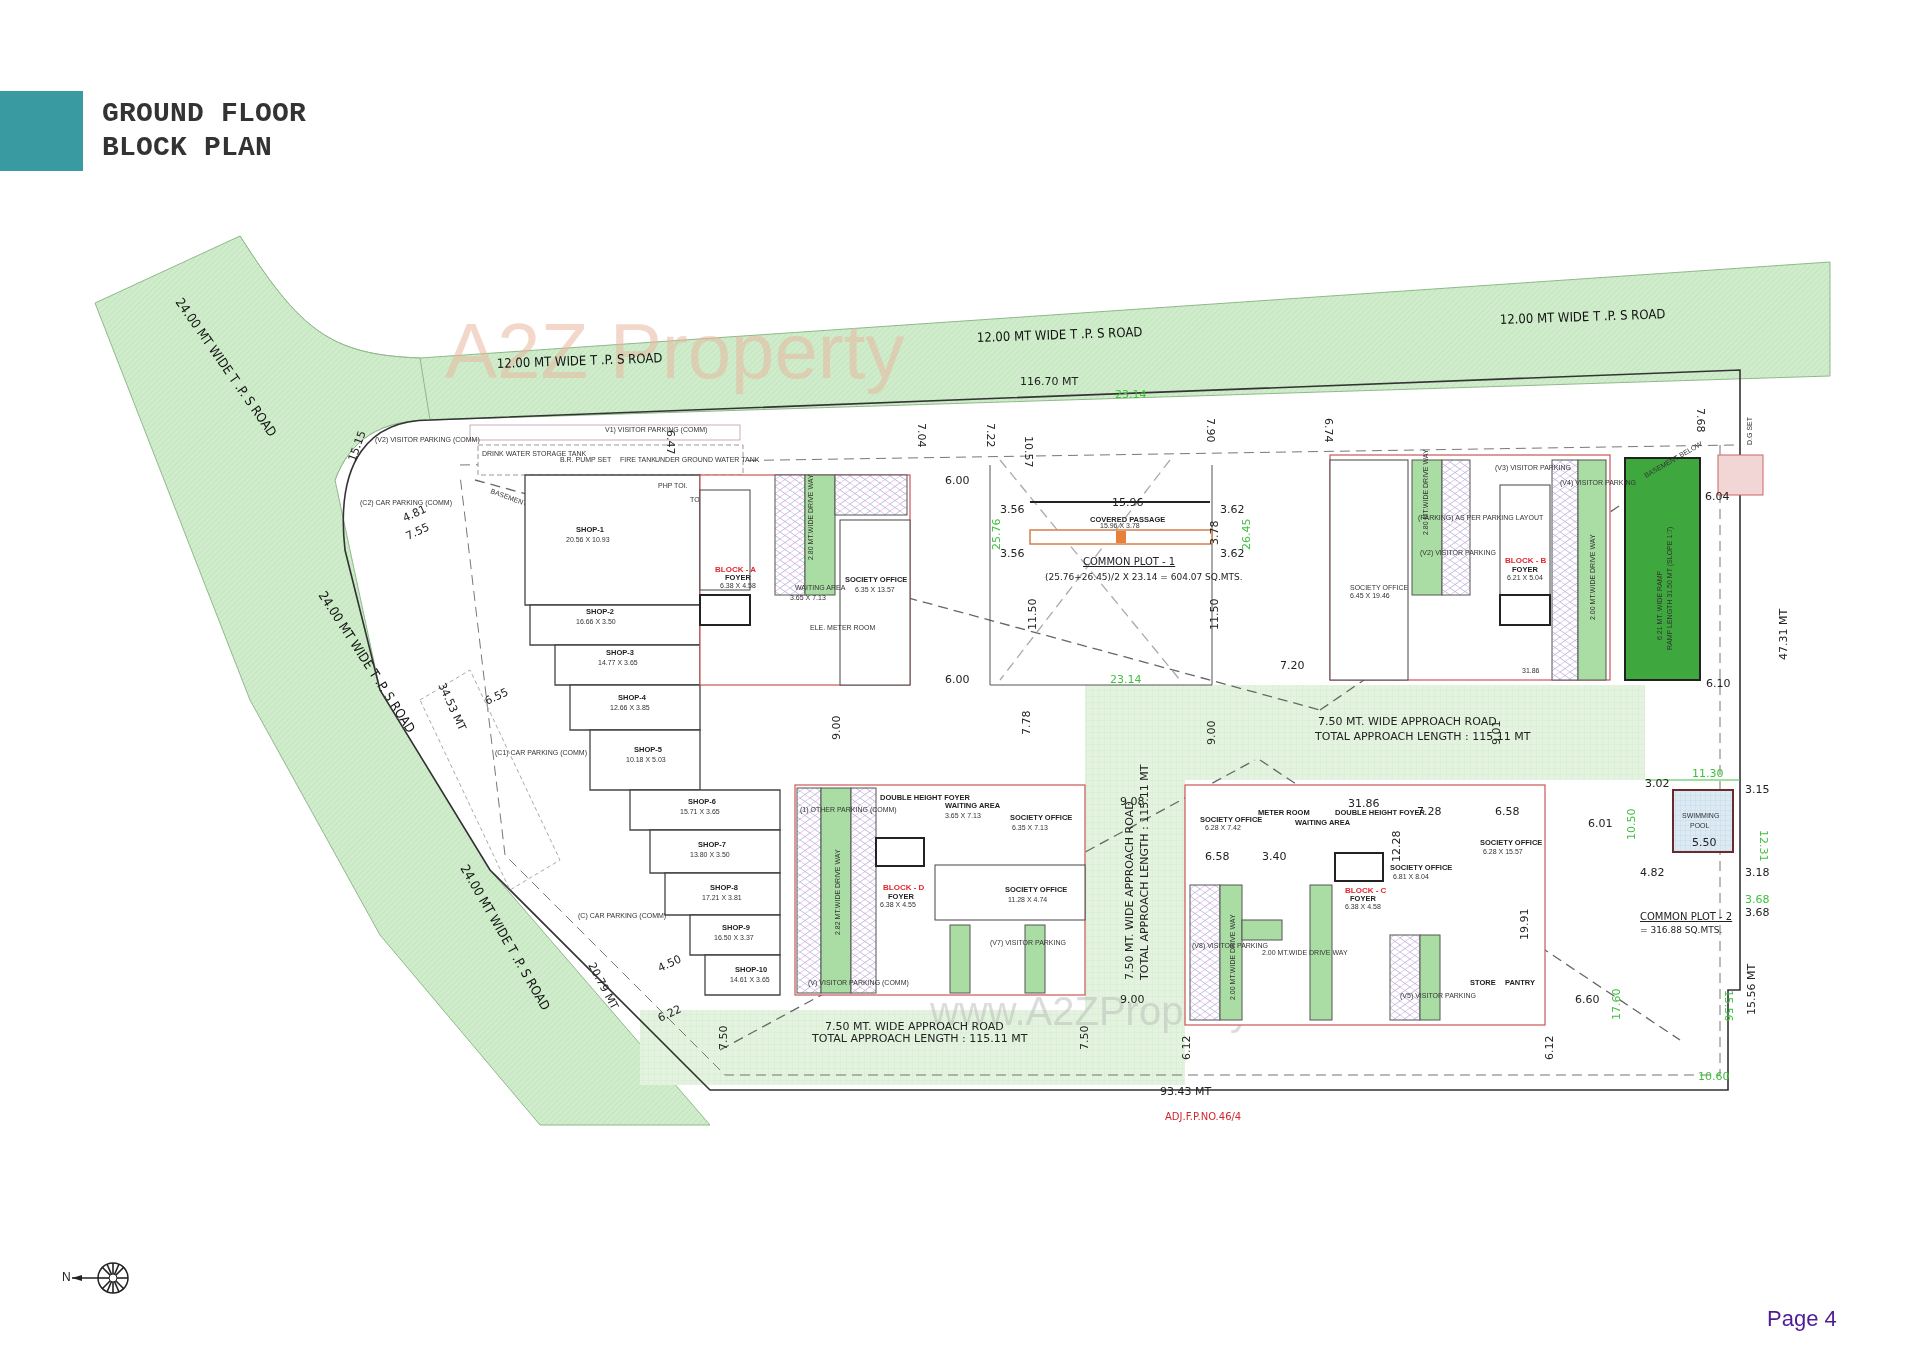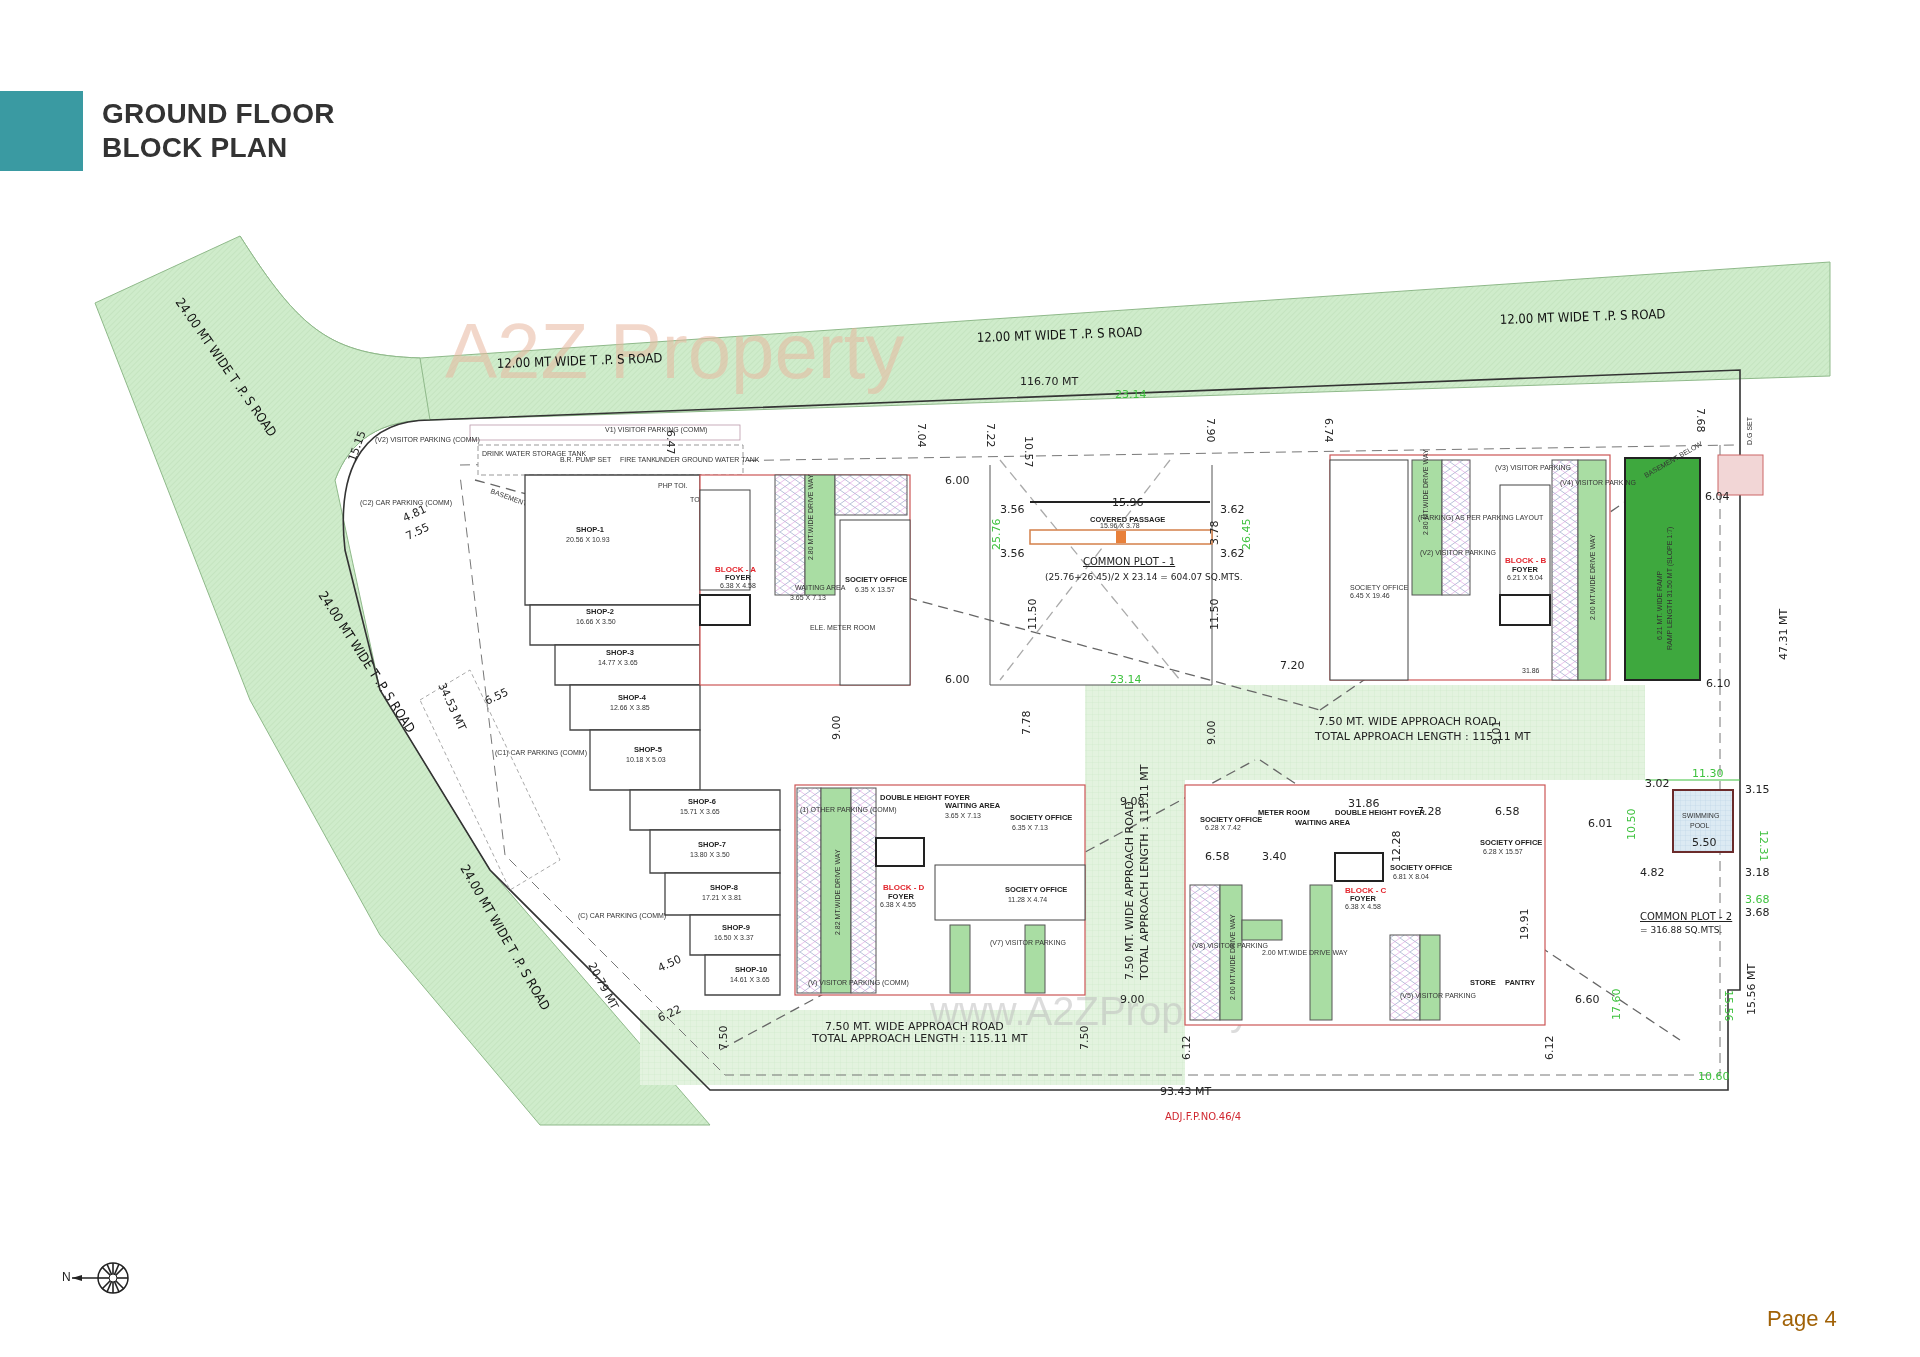--- a/index.html
+++ b/index.html
@@ -1,20 +1,20 @@
 <!DOCTYPE html>
 <html><head>
 <meta charset="utf-8">
 <style>
   html,body{margin:0;padding:0;background:#fff;}
   body{width:1920px;height:1357px;position:relative;overflow:hidden;font-family:"Liberation Sans",sans-serif;}
   .title-block{position:absolute;left:0;top:91px;height:80px;display:flex;align-items:center;}
   .title-swatch{width:83px;height:80px;background:#3a9aa2;}
-  .title-text{margin-left:19px;font-family:Liberation Sans, sans-serif;font-weight:bold;font-size:28px;line-height:34px;color:#333;letter-spacing:0.2px;}
-  .page-num{position:absolute;left:1767px;top:1306px;font-size:22px;color:#a16207;}
+  .title-text{margin-left:19px;font-family:Liberation Mono, monospace;font-weight:bold;font-size:28px;line-height:34px;color:#333;letter-spacing:0.2px;}
+  .page-num{position:absolute;left:1767px;top:1306px;font-size:22px;color:#4c1d95;}
   .compass{position:absolute;left:60px;top:1258px;width:80px;height:40px;}
   svg.plan{position:absolute;left:0;top:0;}
   .road{font-family:"DejaVu Sans Condensed","DejaVu Sans",sans-serif;font-size:13px;fill:#111;}
   .dim{font-family:"DejaVu Sans",sans-serif;font-size:11px;fill:#222;}
   .gdim{font-family:"DejaVu Sans",sans-serif;font-size:11px;fill:#3ec23e;}
   .room{font-size:7.5px;font-weight:bold;fill:#222;}
   .rsz{font-size:7px;fill:#333;}
   .red{fill:#e3262e;font-weight:bold;font-size:8px;}
 </style>
 </head>

